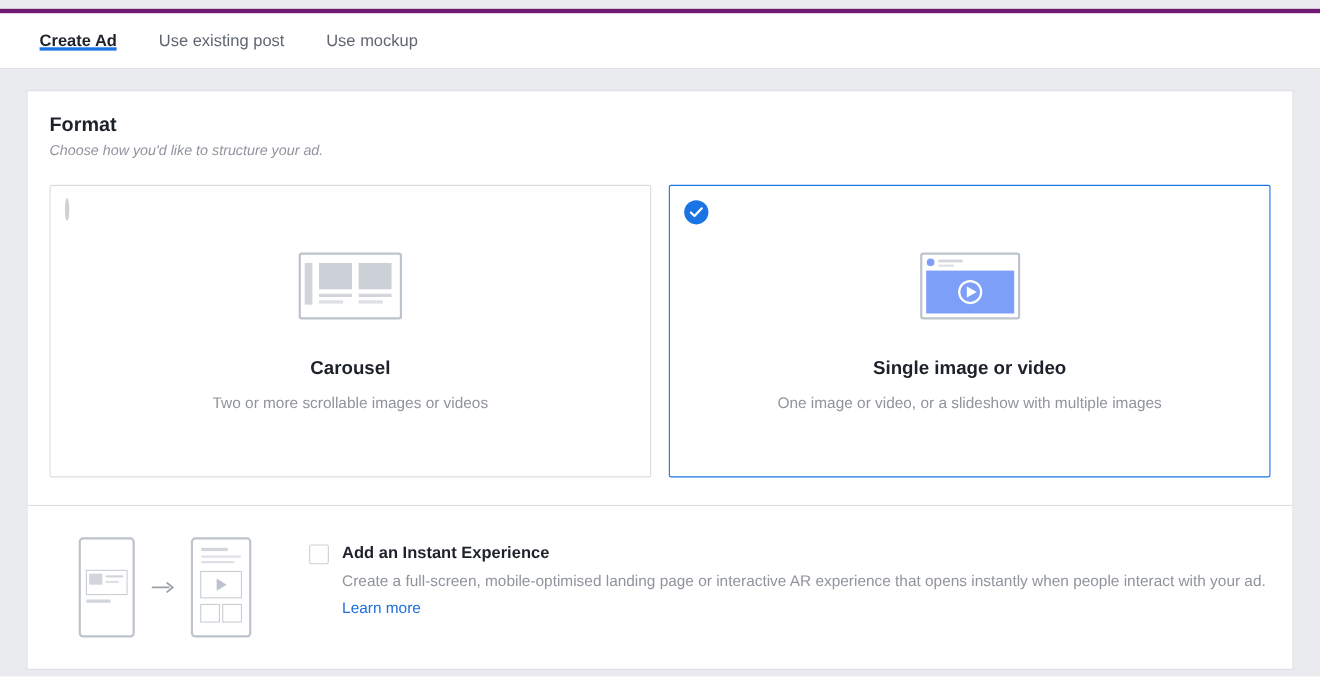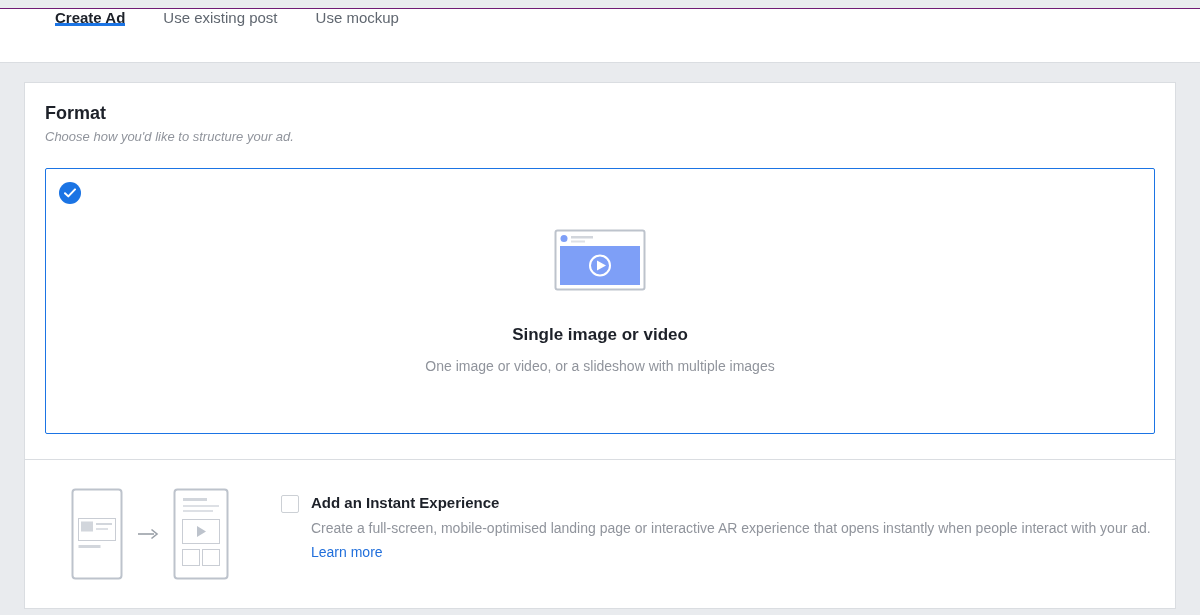--- a/index.html
+++ b/index.html
@@ -19,26 +19,26 @@
   html,body{width:1200px;height:615px;overflow:hidden;}
   body{
     background:var(--page_bg);
     font-family:"Liberation Sans","DejaVu Sans",sans-serif;
     color:var(--text_primary);
   }
   
   .tabbar{
     margin-top:8px;
     background:var(--panel_bg);
-    border-top:1px solid #701a75;
+    border-top:4px solid #701a75;
     border-bottom:1px solid var(--border);
     height:55px;
     display:flex;
-    align-items:flex-start;
-    padding-left:55px;
+    align-items:center;
+    padding-left:36px;
   }
   .tab{
     position:relative;
     display:flex;
     align-items:center;
     margin-right:38px;
     font-size:15px;
     color:var(--tab_inactive);
     cursor:pointer;
     white-space:nowrap;
@@ -184,20 +184,39 @@
 </div>
 
 <div class="panel">
 
   <div class="format-section">
     <div class="format-heading">Format</div>
     <div class="format-subheading">Choose how you'd like to structure your ad.</div>
 
     <div class="cards">
 
+      <div class="card">
+        <span class="selector">
+          <span class="radio"></span>
+        </span>
+        <span class="card-icon">
+          <svg width="95" height="62" viewBox="0 0 95 62" aria-hidden="true">
+            <rect x="1.5" y="1.5" width="92" height="59" rx="2" fill="#ffffff" stroke="#bdc3cc" stroke-width="2"></rect>
+            <rect x="6" y="10" width="7" height="38" fill="#d2d6dc"></rect>
+            <rect x="19" y="10" width="30" height="24" fill="#ccd1d8"></rect>
+            <rect x="19" y="38" width="30" height="3" fill="#d2d6dc"></rect>
+            <rect x="19" y="44" width="22" height="3" fill="#dde0e5"></rect>
+            <rect x="55" y="10" width="30" height="24" fill="#ccd1d8"></rect>
+            <rect x="55" y="38" width="30" height="3" fill="#d2d6dc"></rect>
+            <rect x="55" y="44" width="22" height="3" fill="#dde0e5"></rect>
+          </svg>
+        </span>
+        <div class="card-title">Carousel</div>
+        <div class="card-desc">Two or more scrollable images or videos</div>
+      </div>
 
       <div class="card selected">
         <span class="selector">
           <span class="check-circle">
             <svg width="12" height="10" viewBox="0 0 12 10" aria-hidden="true">
               <path d="M1 5.2 L4.3 8.4 L11 1.4" fill="none" stroke="#ffffff" stroke-width="2" stroke-linecap="round" stroke-linejoin="round"></path>
             </svg>
           </span>
         </span>
         <span class="card-icon">

